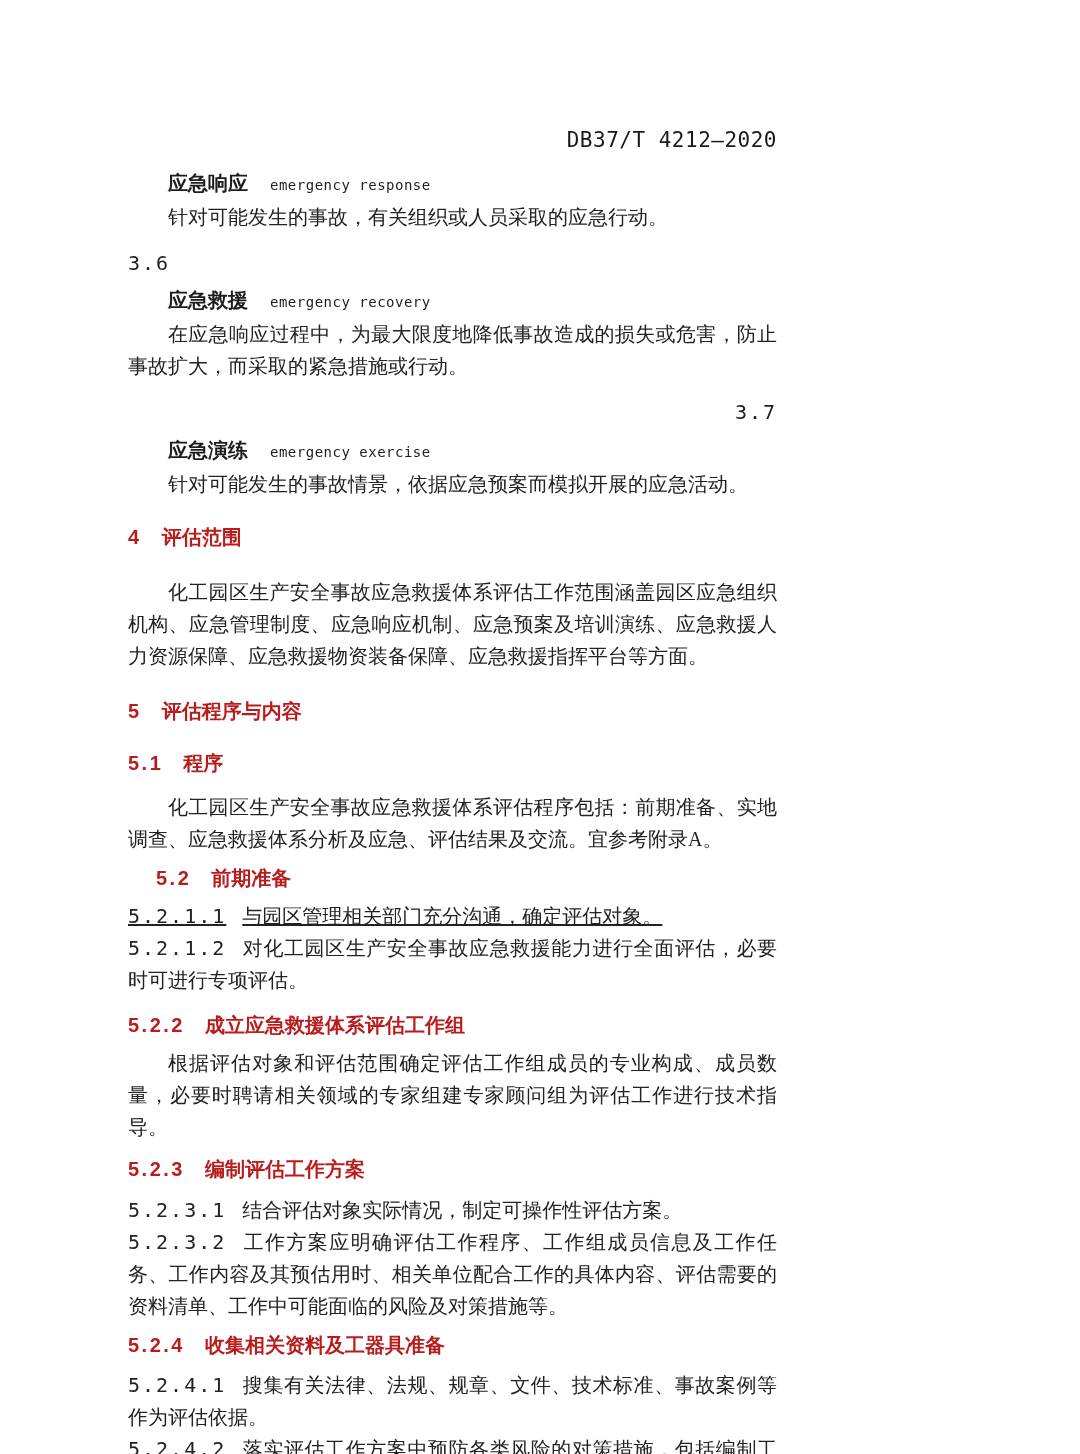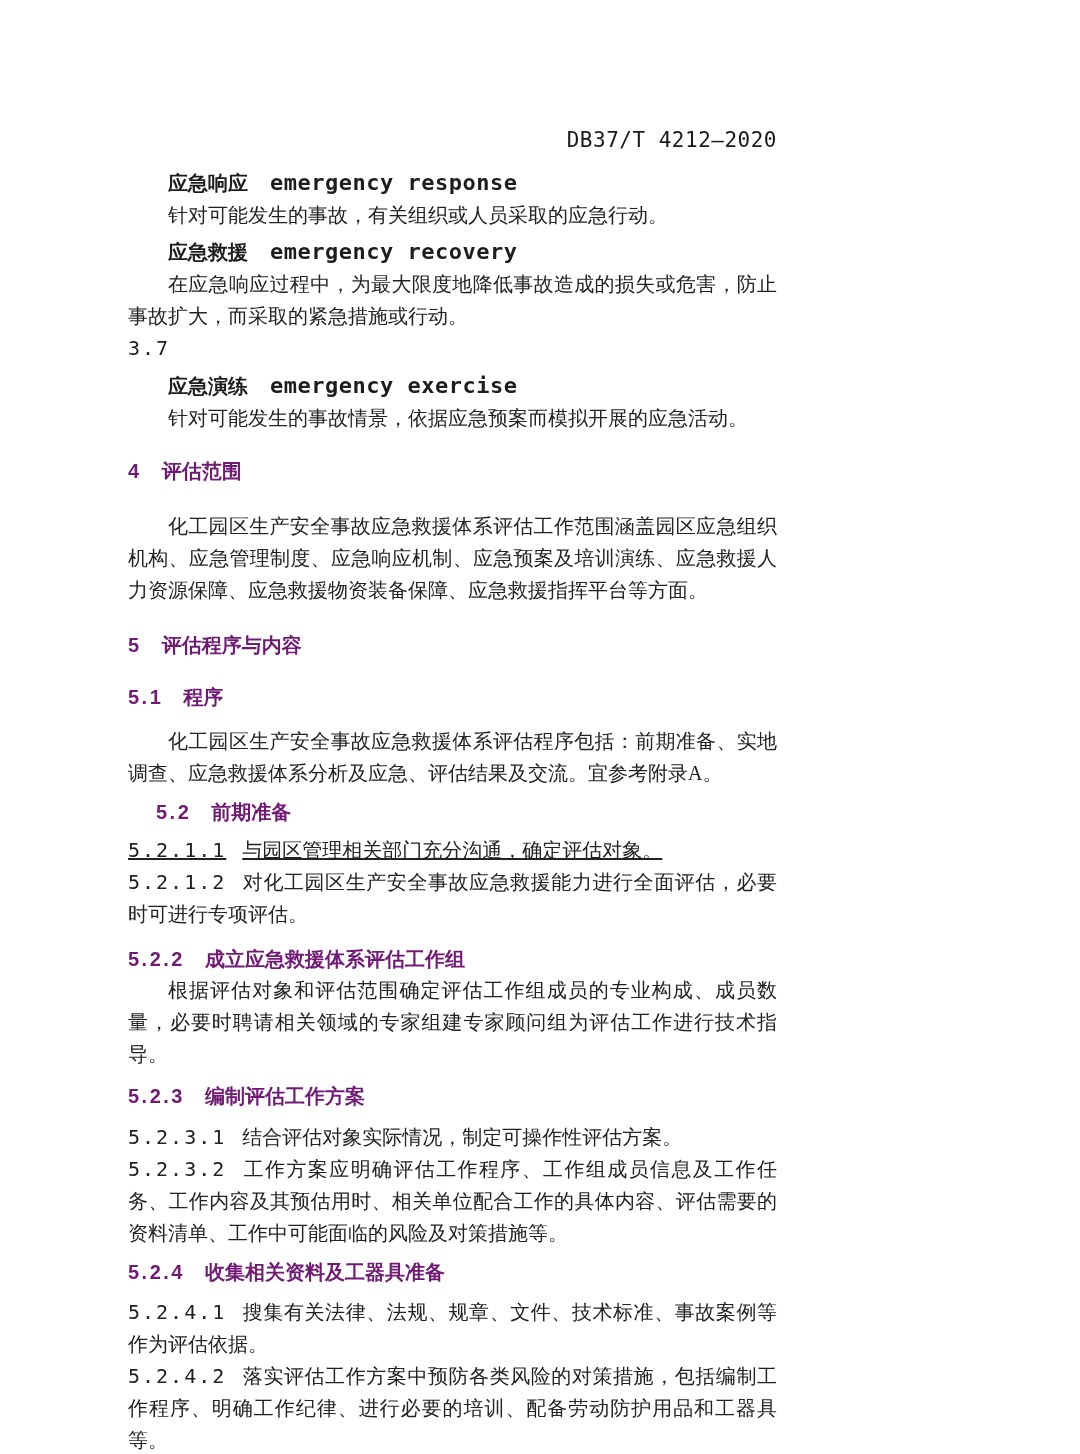--- a/index.html
+++ b/index.html
@@ -34,66 +34,65 @@
     font-size: 20px;
     line-height: 32px;
     white-space: nowrap;
   }
   .term-zh {
     font-weight: 700;
     font-family: "Liberation Sans", "DejaVu Sans", sans-serif;
   }
   .term-en {
     font-family: "DejaVu Sans Mono", "Liberation Mono", monospace;
-    font-size: 22px;
+    font-size: 14px;
     margin-left: 22px;
     letter-spacing: 0.5px;
-    font-weight: bold;
   }
   .clause-no {
     font-family: "DejaVu Sans Mono", "Liberation Mono", monospace;
     font-size: 20px;
     line-height: 32px;
     letter-spacing: 2px;
   }
   
   .heading {
     font-family: "Liberation Sans", "DejaVu Sans", sans-serif;
     font-weight: 700;
     font-size: 20px;
     line-height: 30px;
-    color: #701a75;
+    color: #b91c1c;
   }
   .heading .h-num {
     font-weight: 700;
     letter-spacing: 2.5px;
     margin-right: 20px;
   }
   
   .clause-item .c-num {
     font-family: "DejaVu Sans Mono", "Liberation Mono", monospace;
     letter-spacing: 2px;
     margin-right: 16px;
   }
   
   .mt-term1  { margin-top: 14px; }
   .mt-n36    { margin-top: 14px; }
   .mt-term2  { margin-top: 5px; }
-  .mt-n37    { margin-top: 0; }
+  .mt-n37    { margin-top: 14px; text-align: right; }
   .mt-term3  { margin-top: 6px; }
   .mt-h4     { margin-top: 22px; }
   .mt-p4     { margin-top: 24px; }
   .mt-h5     { margin-top: 24px; }
   .mt-h51    { margin-top: 22px; }
   .mt-p51    { margin-top: 13px; }
   .mt-h52    { margin-top: 8px; margin-left: 28px; }
   .mt-h521   { margin-top: 9px; }
   .mt-c5211  { margin-top: 7px; text-decoration: underline; }
   .mt-h522   { margin-top: 14px; }
-  .mt-p522   { }
+  .mt-p522   { margin-top: 7px; }
   .mt-h523   { margin-top: 11px; }
   .mt-c5231  { margin-top: 10px; }
   .mt-h524   { margin-top: 8px; }
   .mt-c5241  { margin-top: 9px; }
   
   .doc-footer {
     margin-top: 4px;
     text-align: right;
     padding-right: 24px;
     font-family: "Liberation Serif", "DejaVu Serif", serif;
@@ -109,20 +108,21 @@
 
   <div class="doc-header">
     <span>DB37/T 4212—2020</span>
   </div>
 
   <div class="term-line mt-term1">
     <span class="term-zh">应急响应</span><span class="term-en">emergency response</span>
   </div>
   <p class="body-text para">针对可能发生的事故，有关组织或人员采取的应急行动。</p>
 
+  <div class="clause-no mt-n36">3.6</div>
   <div class="term-line mt-term2">
     <span class="term-zh">应急救援</span><span class="term-en">emergency recovery</span>
   </div>
   <p class="body-text para">在应急响应过程中，为最大限度地降低事故造成的损失或危害，防止事故扩大，而采取的紧急措施或行动。</p>
 
   <div class="clause-no mt-n37">3.7</div>
   <div class="term-line mt-term3">
     <span class="term-zh">应急演练</span><span class="term-en">emergency exercise</span>
   </div>
   <p class="body-text para">针对可能发生的事故情景，依据应急预案而模拟开展的应急活动。</p>

